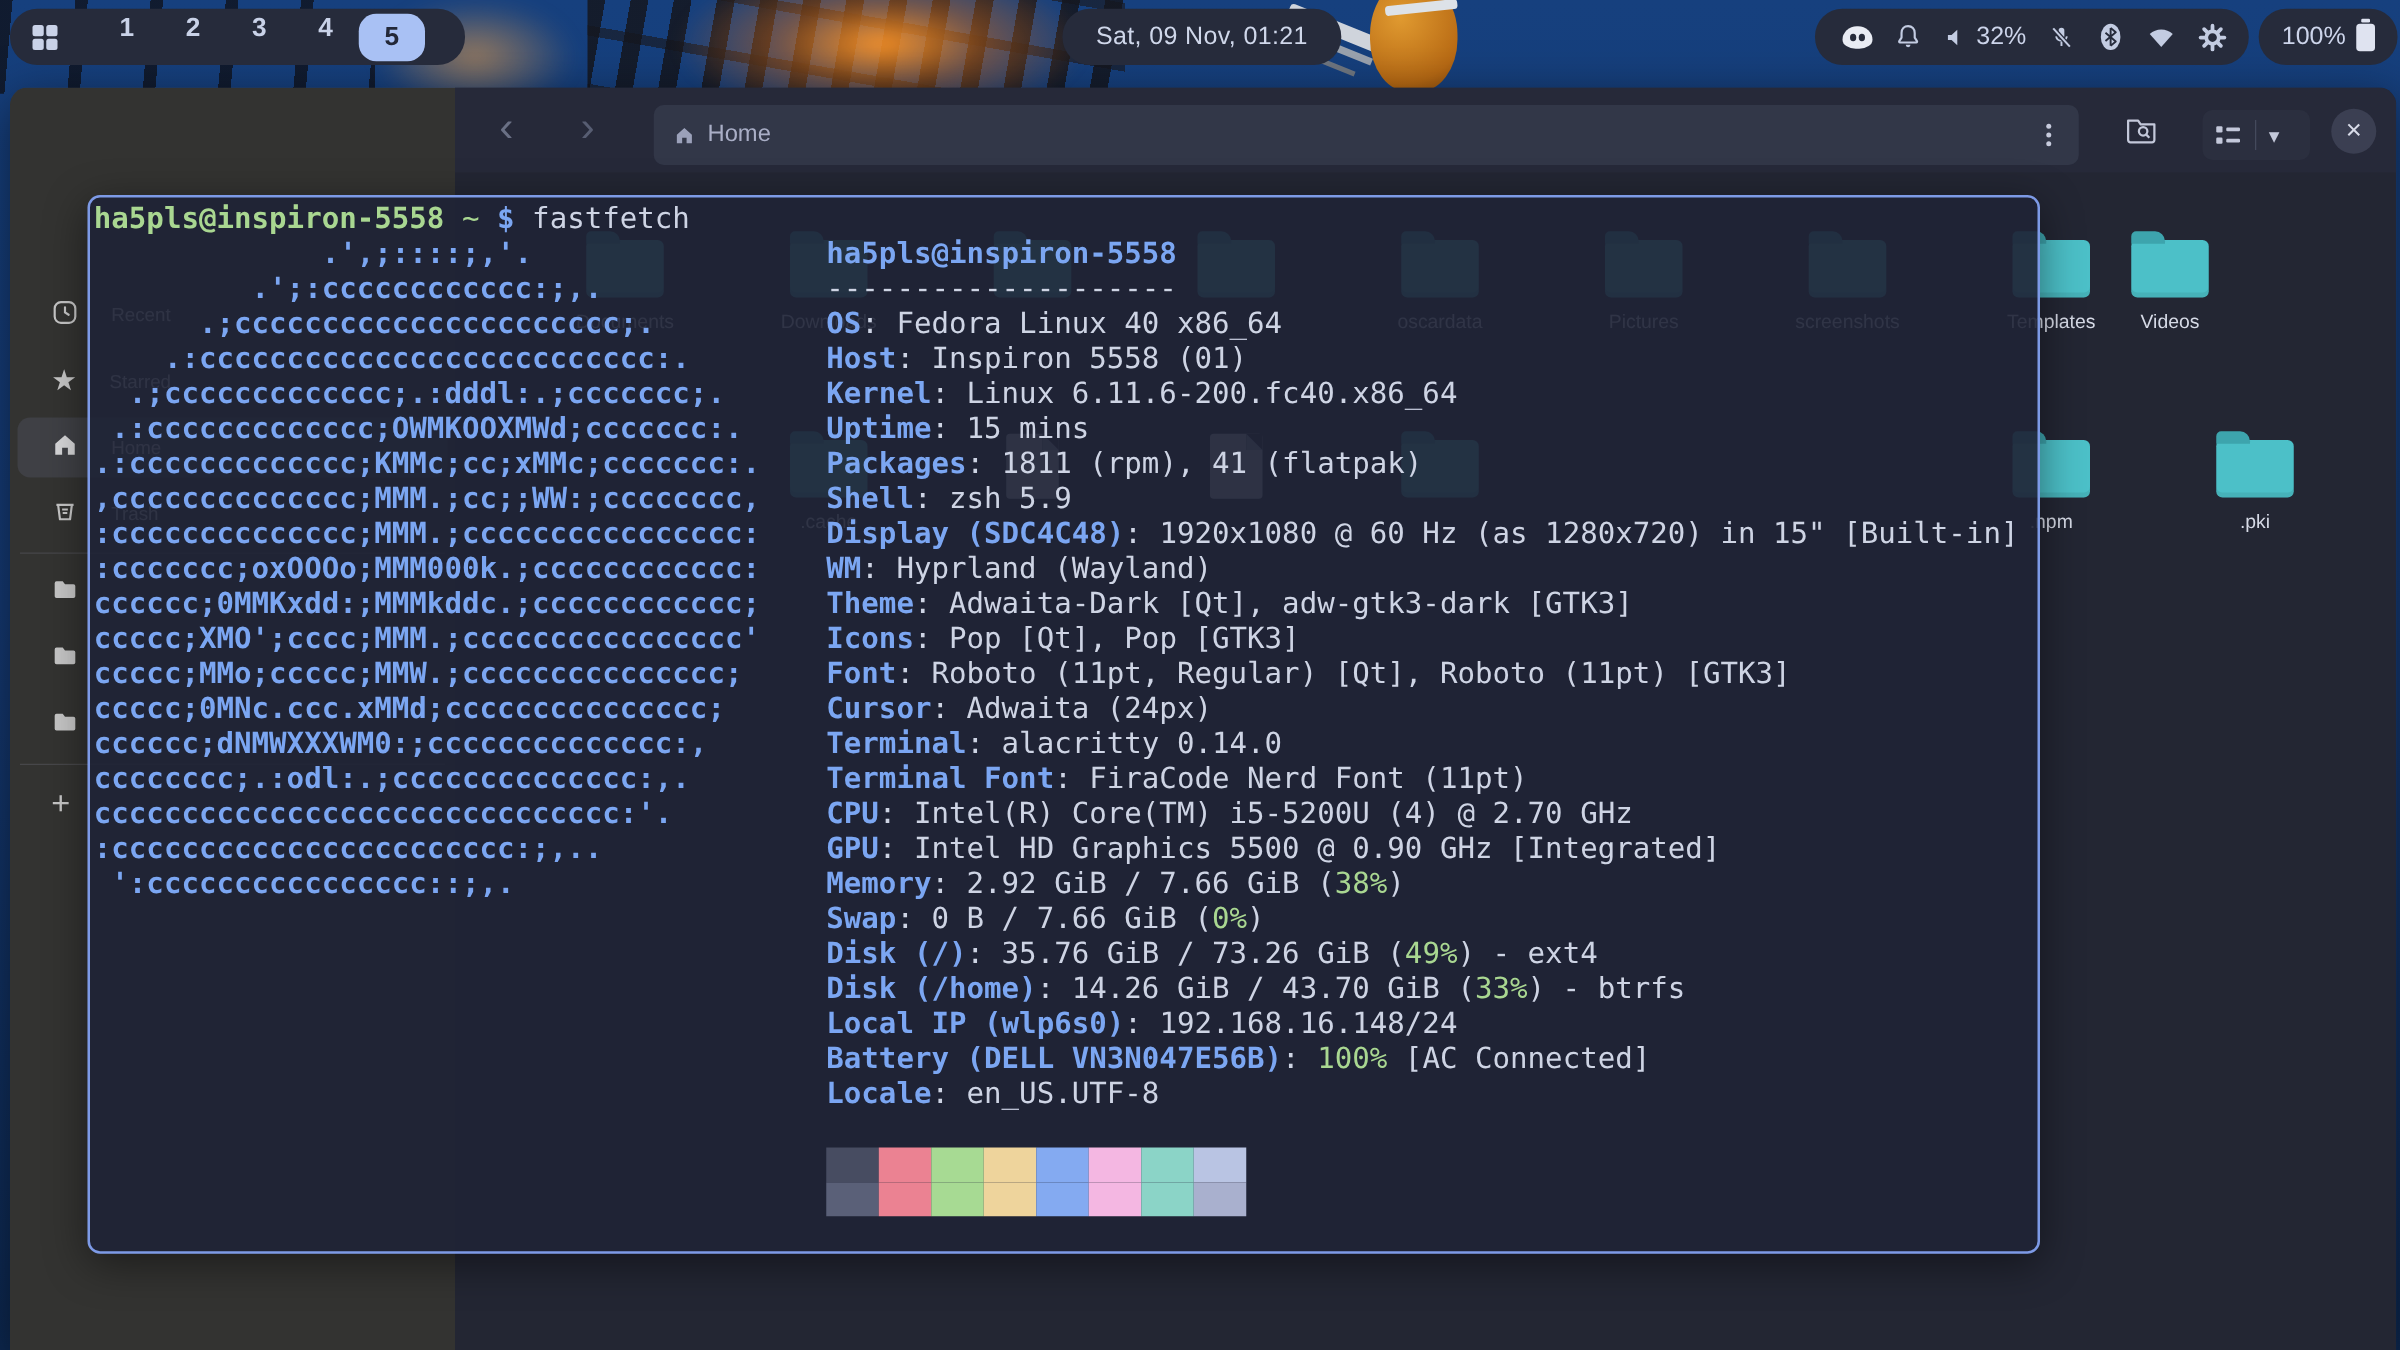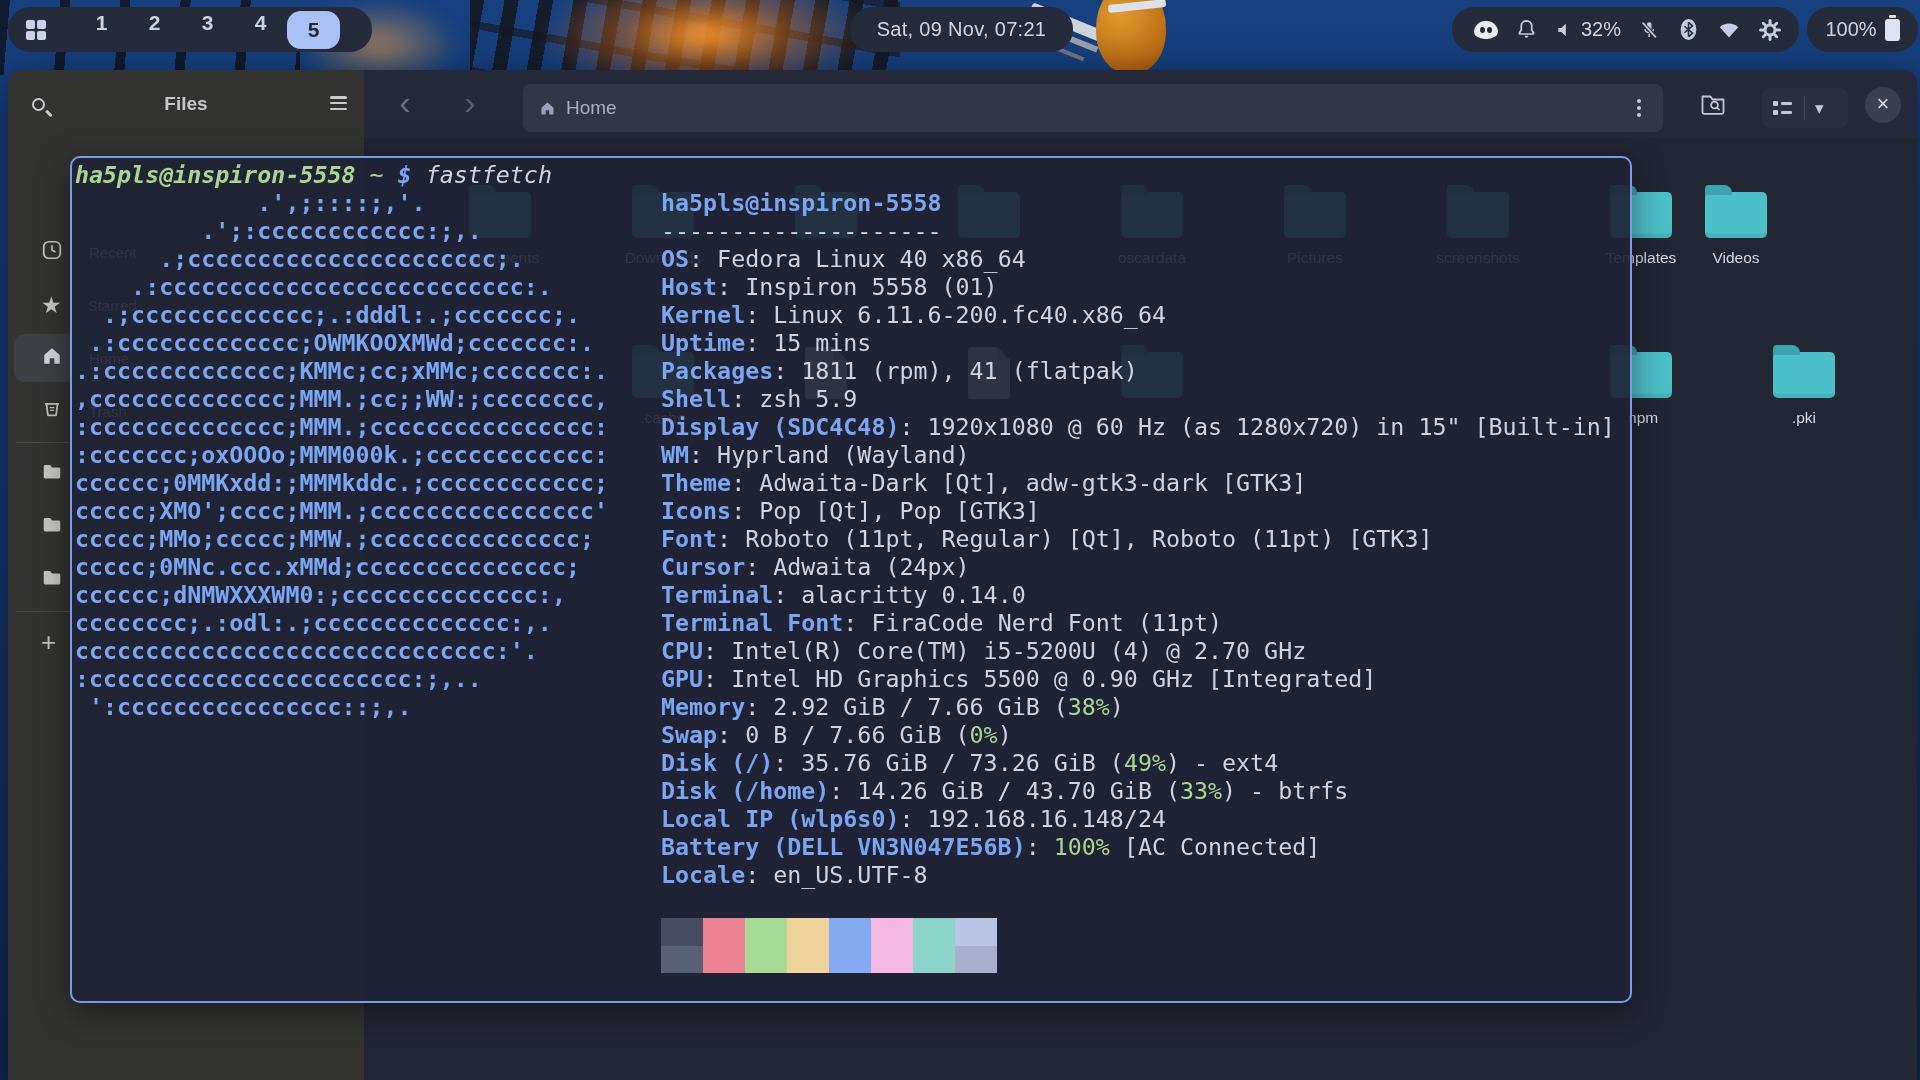--- a/index.html
+++ b/index.html
@@ -132,21 +132,21 @@
     </div>
   <div id="ws-list" style="display:flex;">
       <div class="ws-num">1</div>
       <div class="ws-num">2</div>
       <div class="ws-num">3</div>
       <div class="ws-num">4</div>
       <div class="ws-num ws-active">5</div>
     </div>
 </div>
 <div class="bar-pill" id="clock-pill">
-  <span>Sat, 09 Nov, 07:21</span>
+  <span>Sat, 09 Nov, 01:21</span>
 </div>
 <div class="bar-pill" id="tray-pill">
   <div class="ticon">
       <div class="discord"></div>
     </div>
   <div class="ticon">
     <svg width="23" height="23" viewBox="0 0 24 24">
         <path d="M12 3c-3.3 0-5.5 2.4-5.5 5.7v3.9l-1.9 3c-.3.5 0 1.1.6 1.1h13.6c.6 0 .9-.6.6-1.1l-1.9-3V8.7C17.5 5.4 15.3 3 12 3z" fill="none" stroke="#c3cce2" stroke-width="1.8" stroke-linejoin="round"></path>
         <path d="M10 18.6a2 2 0 0 0 4 0z" fill="#c3cce2"></path>
       </svg>
@@ -196,31 +196,20 @@
 <div class="bar-pill" id="batt-pill">
   <span class="tray-txt">100%</span>
   <div class="batt-icon"></div>
 </div>
 
 <div class="abs" id="files-window">
   <div id="fw-content-bg"></div>
   <div id="fw-sidebar"></div>
   <div id="fw-toolbar"></div>
 
-  <div class="sb-header">
-    <div style="margin-left:24px;">
-        <div class="search-glyph"></div>
-      </div>
-    <div class="files-title">Files</div>
-    <div class="hamburger">
-        <span></span>
-        <span></span>
-        <span></span>
-      </div>
-  </div>
 
   <div id="sb-items">
       <div class="sb-item" style="top: 158px;">
         <span><svg width="22" height="22" viewBox="0 0 24 24">
             <rect x="3" y="3" width="18" height="18" rx="5.5" fill="none" stroke="#c6c6c6" stroke-width="1.9"></rect>
             <path d="M12 7.5V12l3.2 2" fill="none" stroke="#c6c6c6" stroke-width="1.9" stroke-linecap="round"></path>
           </svg></span>
         <span class="sb-label">Recent</span>
       </div>
       <div class="sb-item" style="top: 211px;">
@@ -361,21 +350,21 @@
         <div class="gi-label">.npm</div>
       </div>
       <div class="grid-item" style="left: 1730px; top: 273px;">
         <div class="gfolder"></div>
         <div class="gi-label">.pki</div>
       </div>
     </div>
 </div>
 
 <div class="abs" id="terminal">
-  <div class="tline" style="top:3px;font-style:italic;"><span class="tgreen">ha5pls@inspiron-5558</span><span class="tgreen-n"> </span><span class="tgreen-n">~</span><span class="tblue"> $</span><span class="ttext"> </span><span class="ttext">fastfetch</span></div>
+  <div class="tline" style="top:3px;"><span class="tgreen">ha5pls@inspiron-5558</span><span class="tgreen-n"> </span><span class="tgreen-n">~</span><span class="tblue"> $</span><span class="ttext"> </span><span class="ttext">fastfetch</span></div>
   <pre id="ascii-art">             .',;::::;,'.
          .';:cccccccccccc:;,.
       .;cccccccccccccccccccccc;.
     .:cccccccccccccccccccccccccc:.
   .;ccccccccccccc;.:dddl:.;ccccccc;.
  .:ccccccccccccc;OWMKOOXMWd;ccccccc:.
 .:ccccccccccccc;KMMc;cc;xMMc;ccccccc:.
 ,cccccccccccccc;MMM.;cc;;WW:;cccccccc,
 :cccccccccccccc;MMM.;cccccccccccccccc:
 :ccccccc;oxOOOo;MMM000k.;cccccccccccc:

